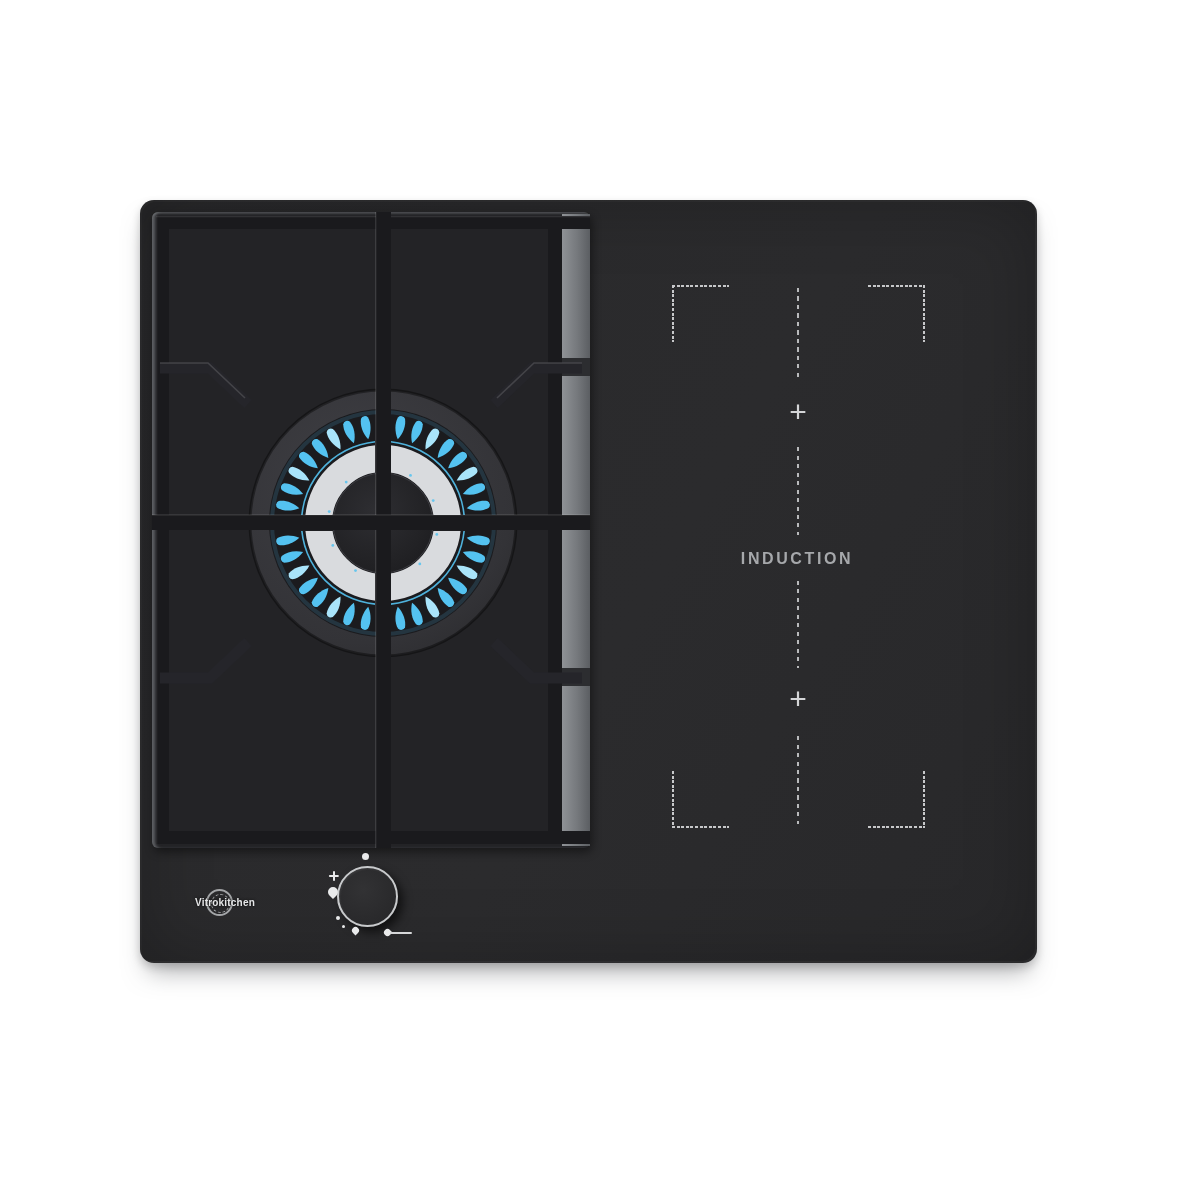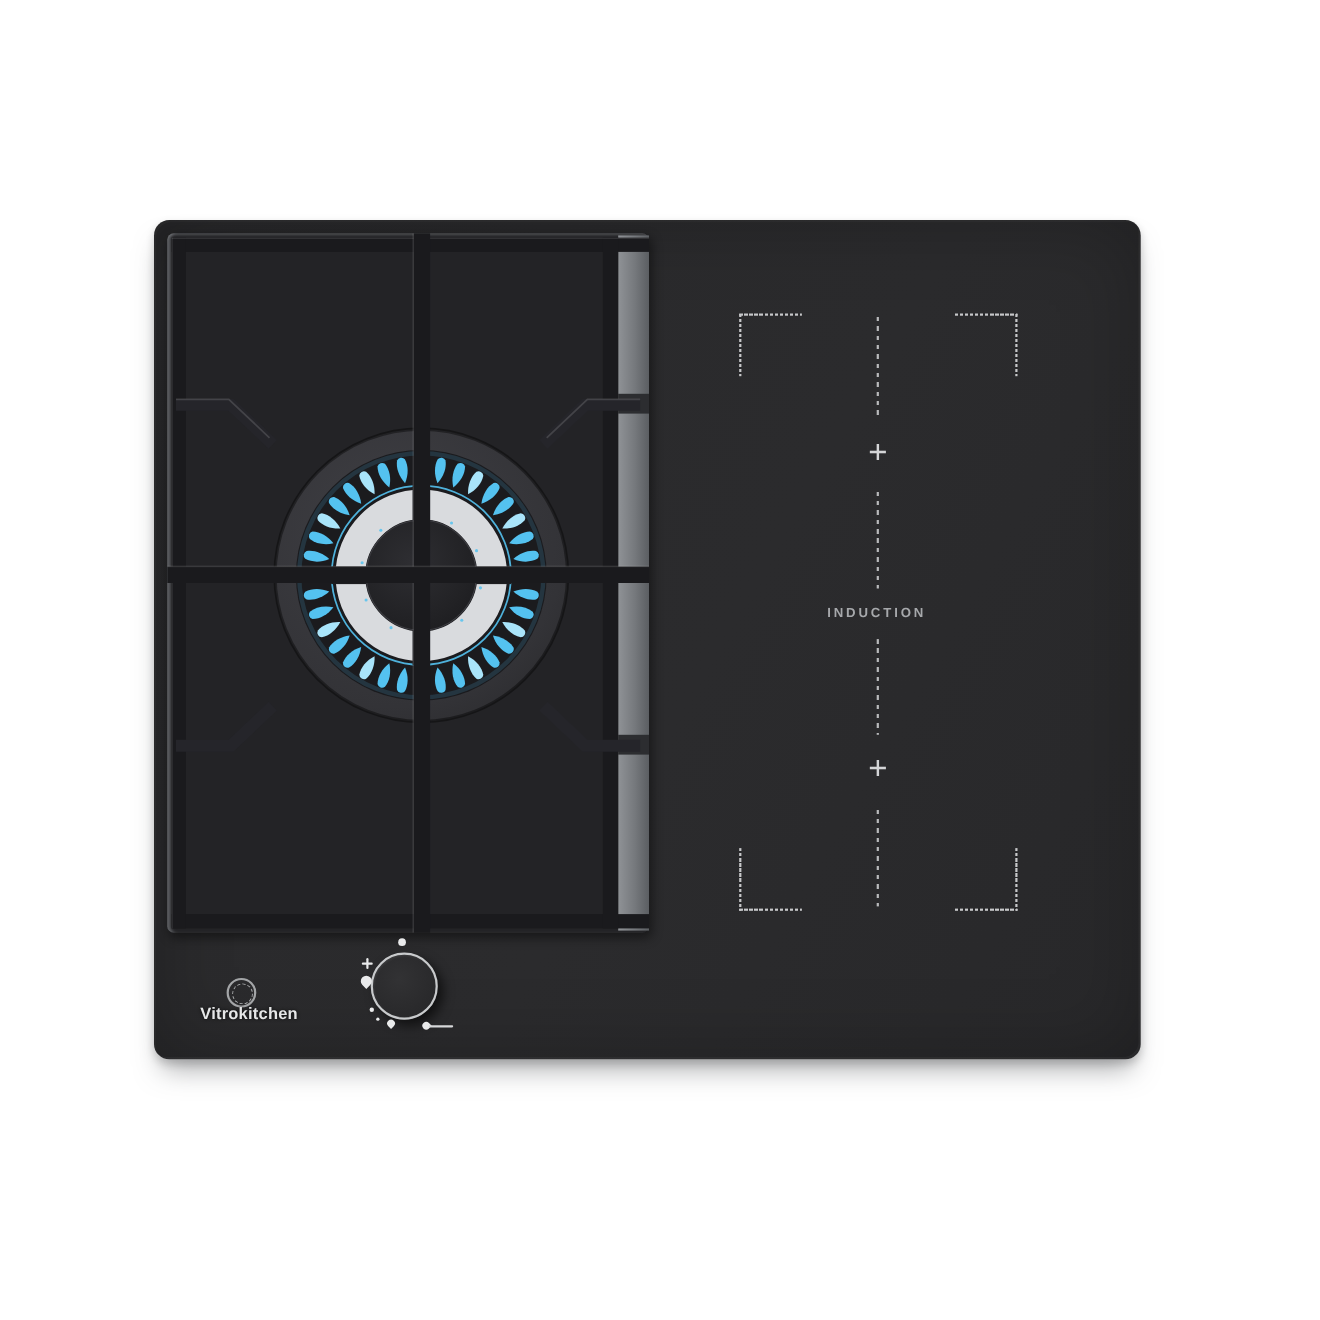--- a/index.html
+++ b/index.html
@@ -36,34 +36,34 @@
   .drop { position:absolute; background:var(--glyph); border-radius:50% 50% 50% 0; transform:rotate(-45deg); }
   .ignite { position:absolute; width:28px; height:8px; }
   .ignite .line { position:absolute; left:6px; top:3px; width:22px; height:2px; background:var(--tick); border-radius:1px; }
   .ignite .drop { left:0; top:0; width:7px; height:7px; transform:rotate(-135deg); }
 
   .logo { position:absolute; left:42px; top:689px; width:86px; height:30px; }
   .logo .ring { position:absolute; left:24px; top:0; width:27px; height:27px; border-radius:50%;
                 border:2px solid #b9bbbd; opacity:.85; }
   .logo .ring::before { content:""; position:absolute; left:3px; top:3px; width:17px; height:17px;
                 border-radius:50%; border:1px dashed #b9bbbd; }
-  .logo .txt { position:absolute; left:0; top:24px; width:86px; text-align:center; font-size:15px; font-weight:700;
+  .logo .txt { position:absolute; left:0; top:8px; width:86px; text-align:center; font-size:10px; font-weight:700;
                color:#e6e7e8; letter-spacing:.2px; text-shadow:0 0 3px rgba(0,0,0,.8); }
 
   
   .bkt-h { position:absolute; width:57px; height:2px;
            background:repeating-linear-gradient(90deg,var(--mark) 0 3px,transparent 3px 4.6px); }
   .bkt-v { position:absolute; width:2px; height:57px;
            background:repeating-linear-gradient(180deg,var(--mark) 0 3px,transparent 3px 4.6px); }
   .dash-v { position:absolute; left:657px; width:2px;
             background:repeating-linear-gradient(180deg,#b9babc 0 4px,transparent 4px 8.5px); }
   .plus { position:absolute; left:643px; width:30px; text-align:center; font-size:30px; font-weight:200;
           color:#d4d5d7; line-height:30px; }
   .ind-label { position:absolute; left:577px; top:350px; width:160px; text-align:center;
-               font-size:12px; font-weight:700; letter-spacing:2.6px; color:#a6a8ab; }
+               font-size:16px; font-weight:700; letter-spacing:2.6px; color:#a6a8ab; }
 
   
   .touch-row { position:absolute; left:0; top:695px; width:897px; height:26px; }
 </style>
 </head>
 <body>
 
 <div class="stage" style="--page-bg: #ffffff; --mark: #c7c8ca; --glyph: #e9eaeb; --tick: #d6d7d9;">
   <div class="hob">
 

